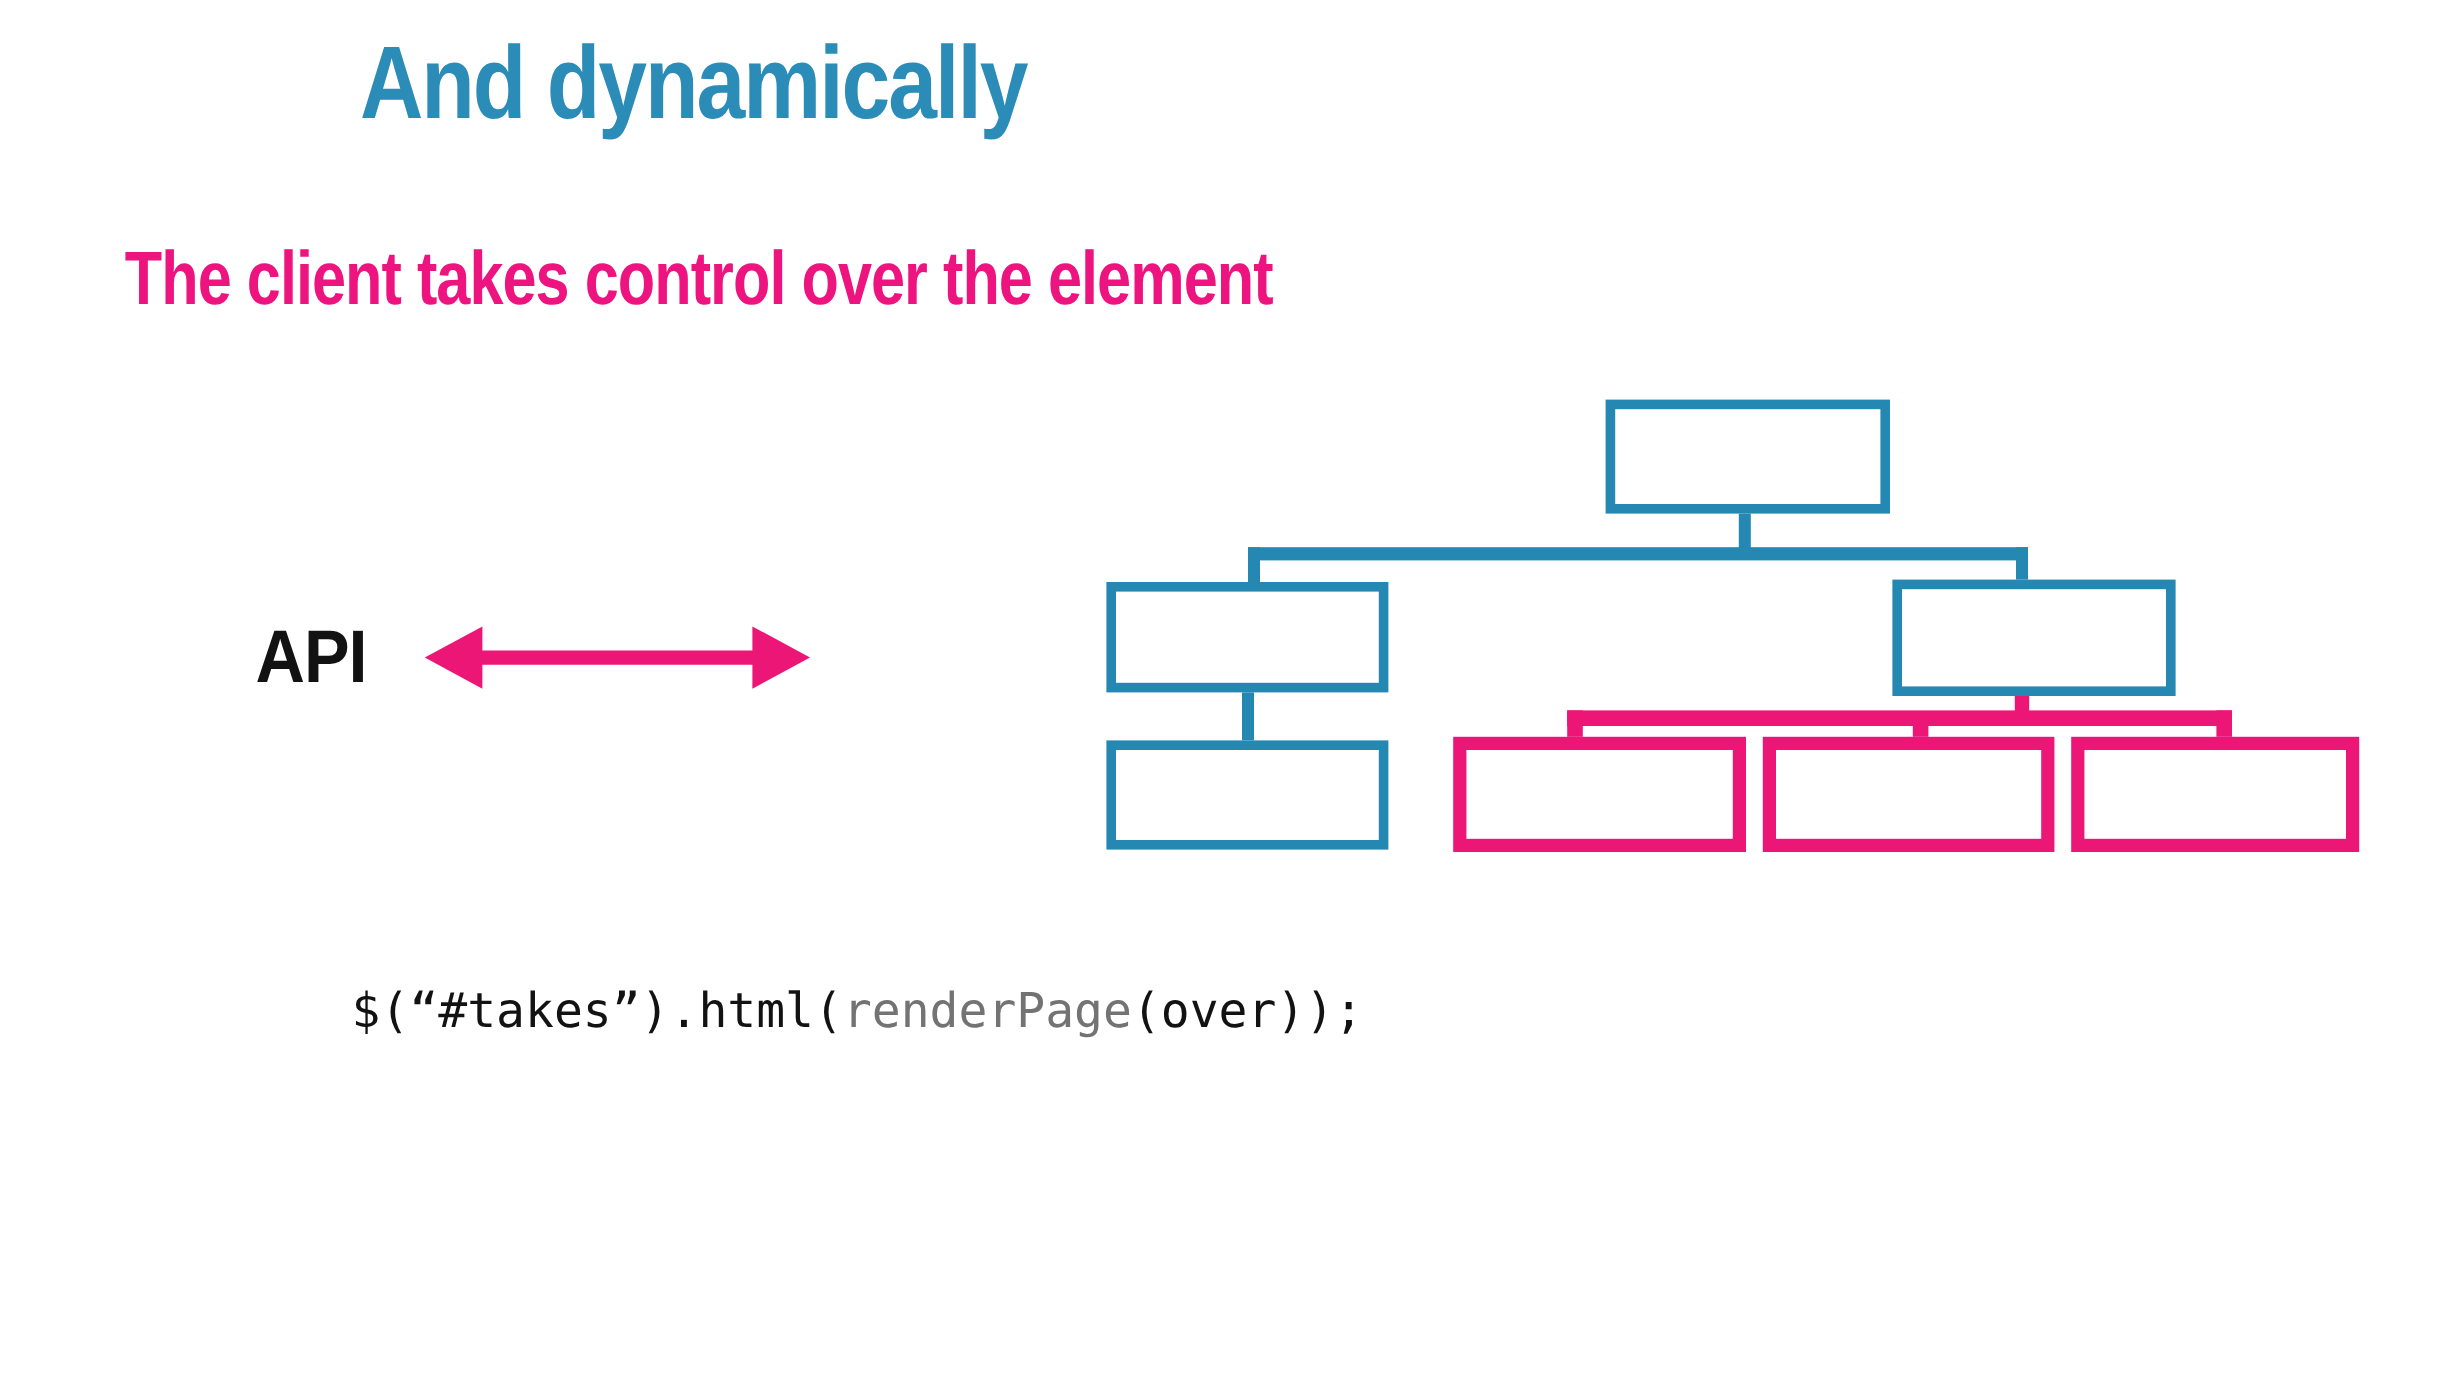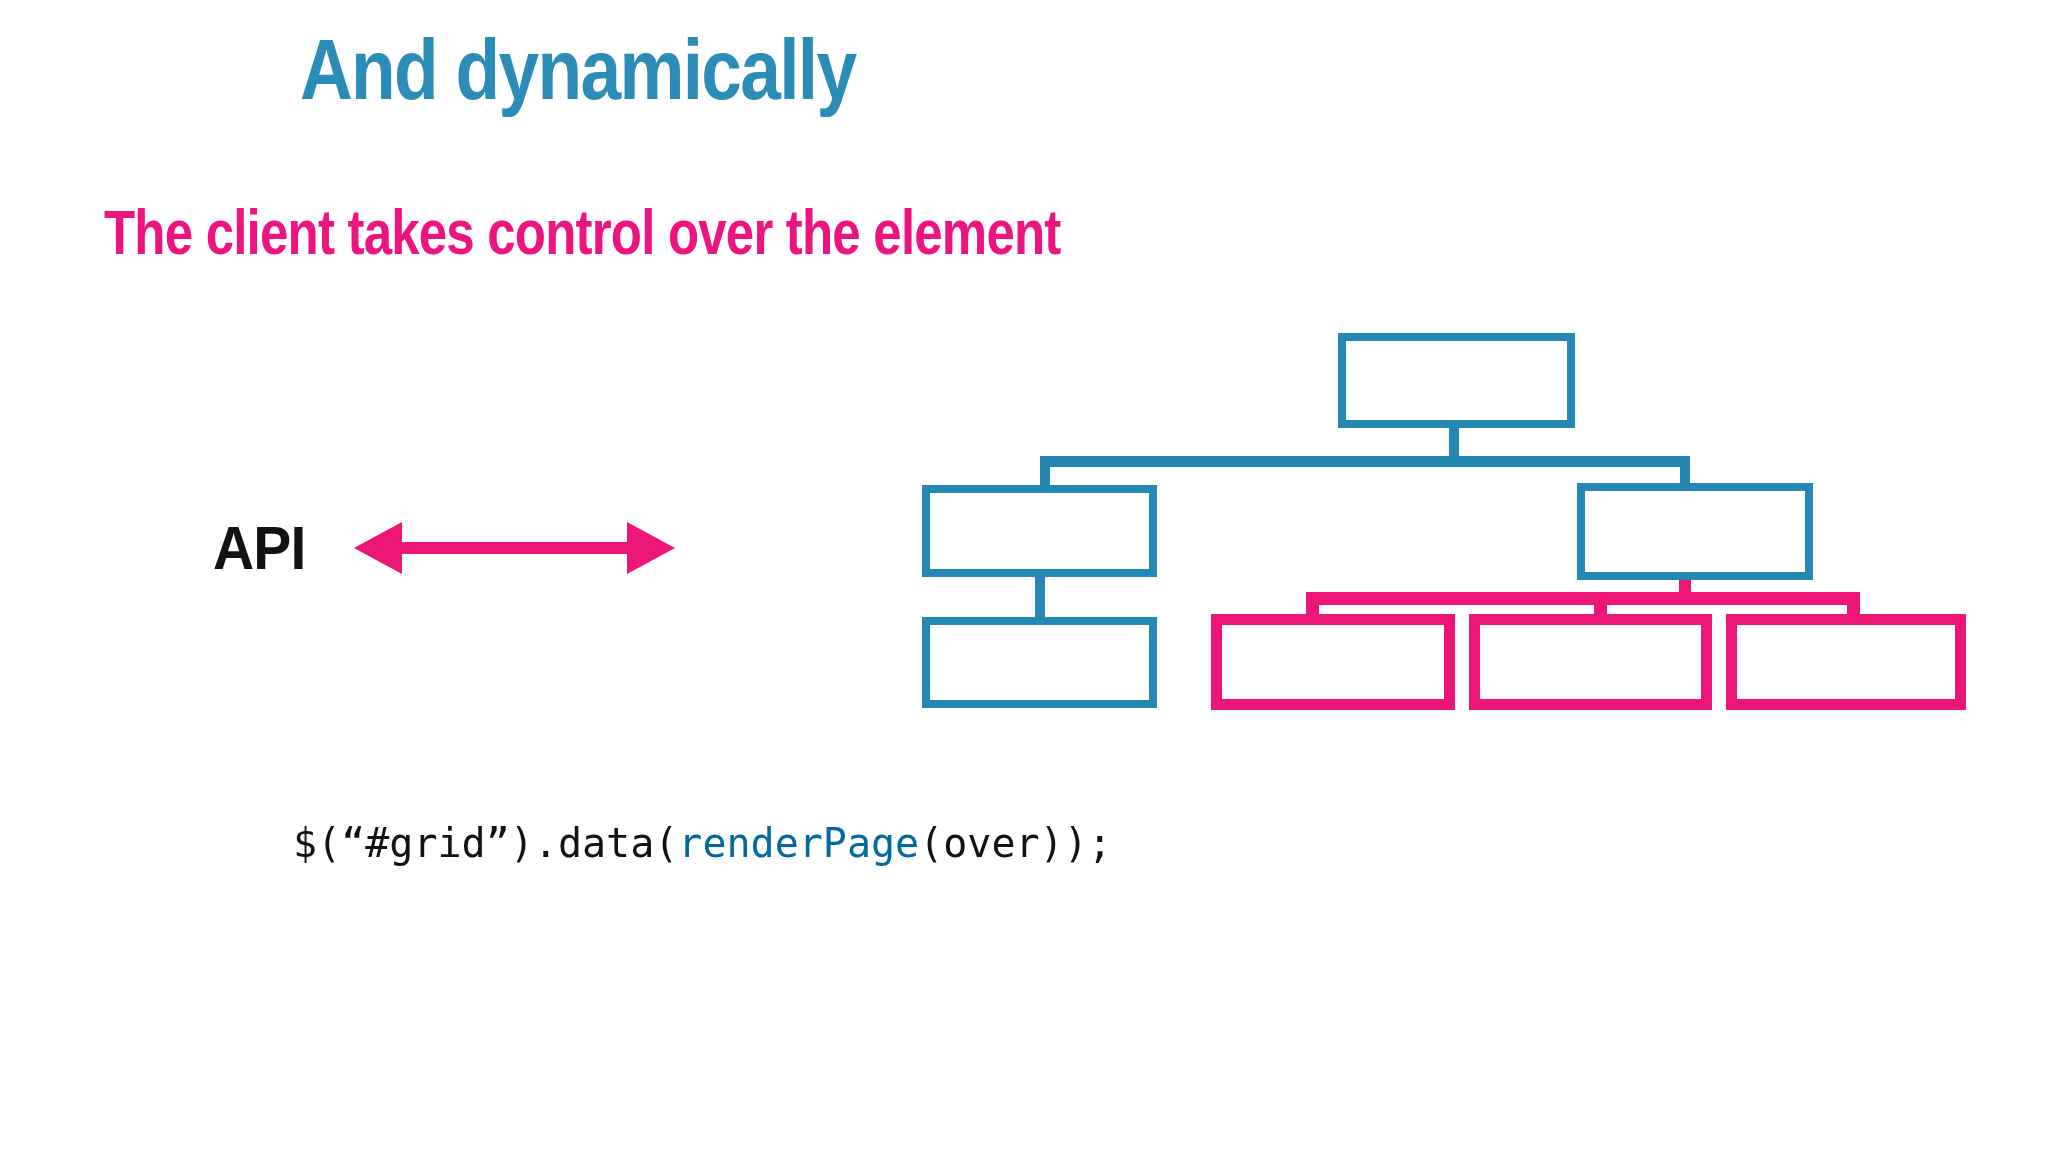--- a/index.html
+++ b/index.html
@@ -106,21 +106,21 @@
   .code-line {
     position: absolute;
     left: 293px;
     top: 820px;
     font-family: "DejaVu Sans Mono", monospace;
     font-size: 40px;
     color: #121212;
     white-space: pre;
   }
   .code-line .hl {
-    color: #0369a1;
+    color: #737373;
   }
 </style>
 </head>
 <body>
 
 <div id="slide">
 
   <div class="slide-title">And dynamically</div>
 
   <div class="slide-subtitle">The client takes control over the element</div>
@@ -149,15 +149,15 @@
 
     <div class="tree-box teal box-root"></div>
     <div class="tree-box teal box-child-left"></div>
     <div class="tree-box teal box-child-right"></div>
     <div class="tree-box teal box-grandchild"></div>
     <div class="tree-box pink box-pink-1"></div>
     <div class="tree-box pink box-pink-2"></div>
     <div class="tree-box pink box-pink-3"></div>
   </div>
 
-  <div class="code-line"><span>$(“#grid”).data(</span><span class="hl">renderPage</span><span>(over));</span></div>
+  <div class="code-line"><span>$(“#takes”).html(</span><span class="hl">renderPage</span><span>(over));</span></div>
 
 </div>
 
 </body></html>

